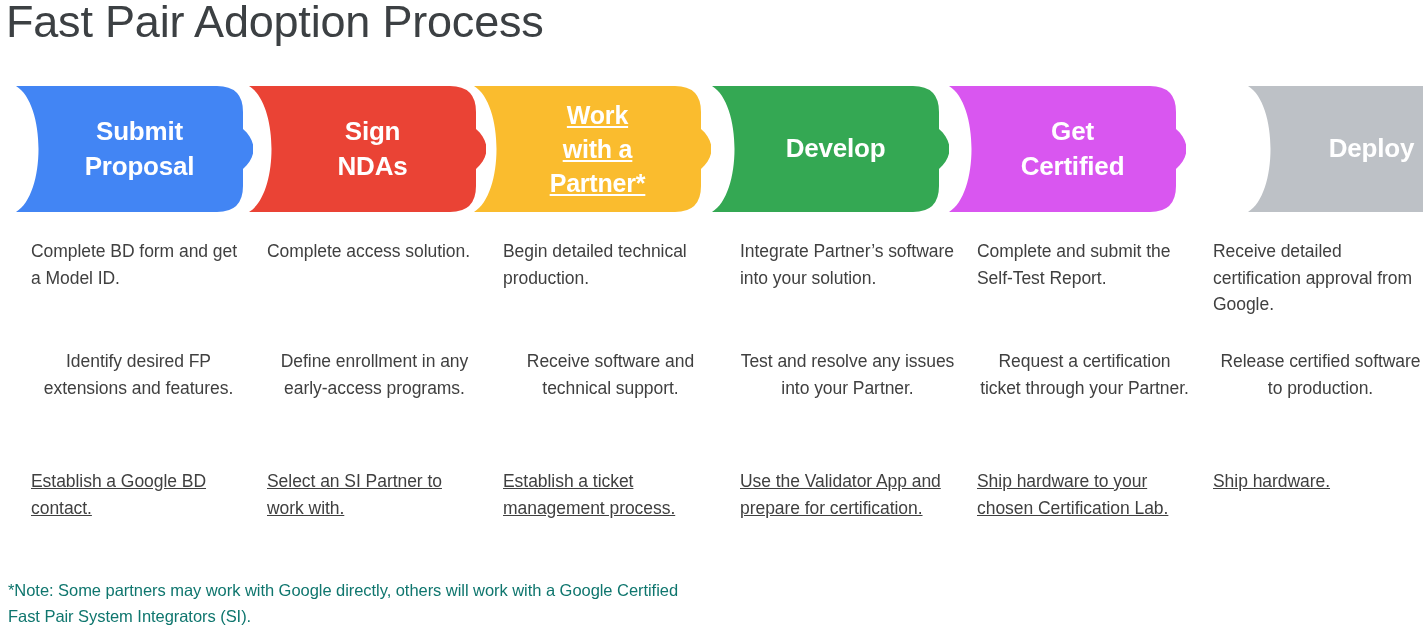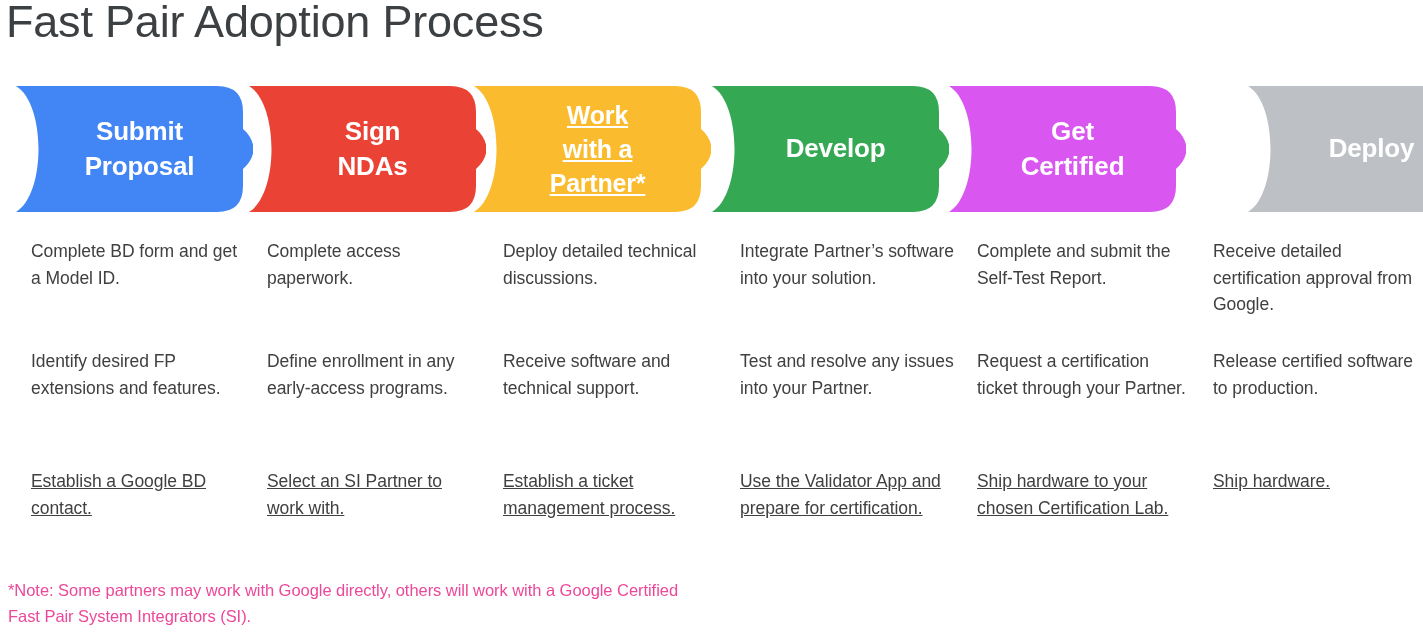--- a/index.html
+++ b/index.html
@@ -86,32 +86,32 @@
     position: absolute;
     left: 0;
     width: 100%;
     font-size: 17.5px;
     line-height: 1.52;
     color: #404040;
     letter-spacing: -0.05px;
     margin-left: 16px;
   }
   .detail-row.r0 { top: 0px; }
-  .detail-row.r1 { top: 110px; }
+  .detail-row.r1 { top: 110px; text-align: center; }
   .detail-row.r2 { top: 230px; text-decoration: underline; }
 
   
   #footnote {
     position: absolute;
     left: 8px;
     top: 578px;
     width: 700px;
     font-size: 16.5px;
     line-height: 1.55;
-    color: #ec4899;
+    color: #0f766e;
     letter-spacing: -0.05px;
   }
 </style>
 </head>
 <body>
 
 <div id="page-title">Fast Pair Adoption Process</div>
 
 <div id="process-band">
     <div class="chevron" style="left: 16px;">
@@ -157,26 +157,26 @@
     </div>
   </div>
 
 <div id="detail-grid">
     <div class="detail-col" style="left: 15px;">
       <div class="detail-row r0">Complete BD form and get a Model ID.</div>
       <div class="detail-row r1">Identify desired FP extensions and features.</div>
       <div class="detail-row r2">Establish a Google BD contact.</div>
     </div>
     <div class="detail-col" style="left: 251px;">
-      <div class="detail-row r0">Complete access paperwork.</div>
+      <div class="detail-row r0">Complete access solution.</div>
       <div class="detail-row r1">Define enrollment in any early-access programs.</div>
       <div class="detail-row r2">Select an SI Partner to work with.</div>
     </div>
     <div class="detail-col" style="left: 487px;">
-      <div class="detail-row r0">Deploy detailed technical discussions.</div>
+      <div class="detail-row r0">Begin detailed technical production.</div>
       <div class="detail-row r1">Receive software and technical support.</div>
       <div class="detail-row r2">Establish a ticket management process.</div>
     </div>
     <div class="detail-col" style="left: 724px;">
       <div class="detail-row r0">Integrate Partner’s software into your solution.</div>
       <div class="detail-row r1">Test and resolve any issues into your Partner.</div>
       <div class="detail-row r2">Use the Validator App and prepare for certification.</div>
     </div>
     <div class="detail-col" style="left: 961px;">
       <div class="detail-row r0">Complete and submit the Self-Test Report.</div>

